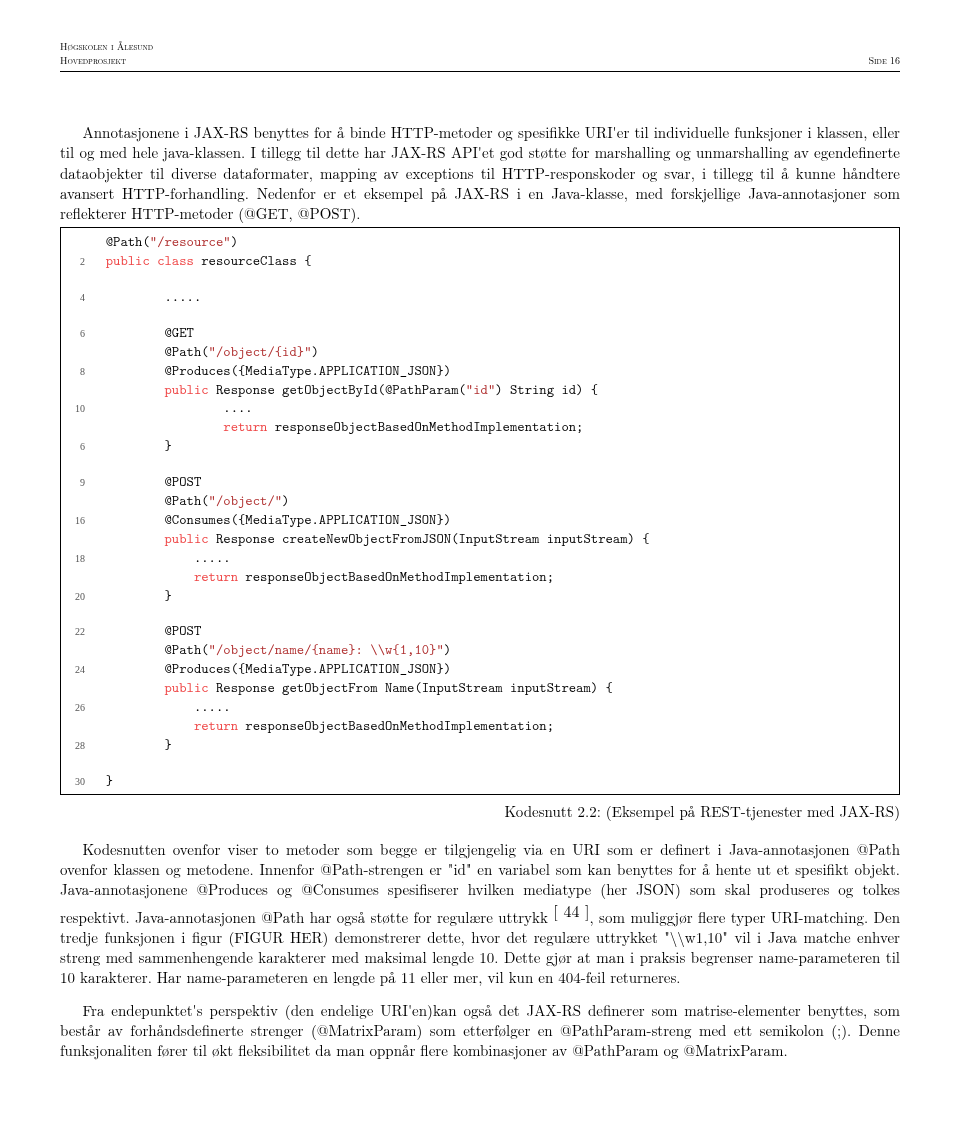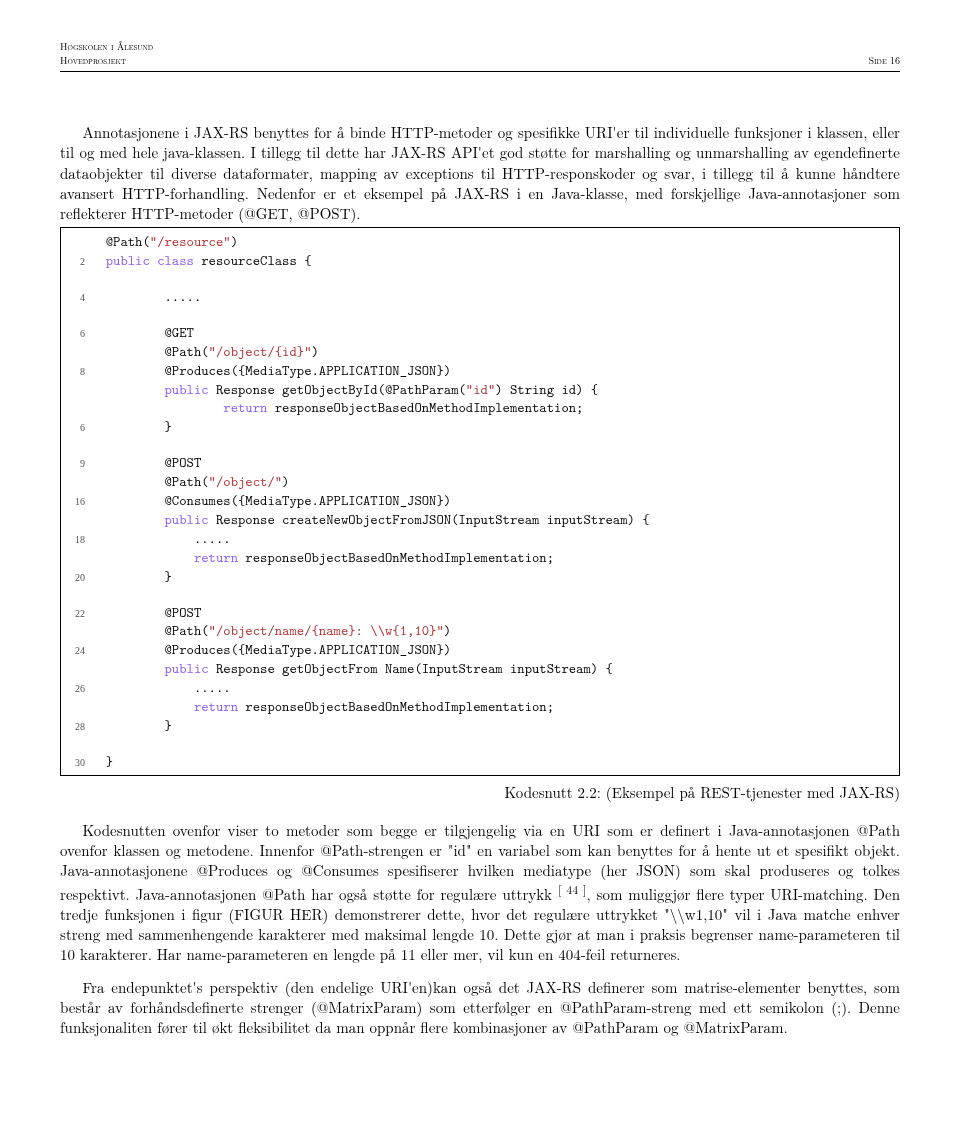--- a/index.html
+++ b/index.html
@@ -60,31 +60,31 @@
     user-select: none;
   }
   .code-text {
     font-family: "Latin Modern Mono", "Courier New", monospace;
     white-space: pre;
   }
   .str {
     color: #b03030;
   }
   .kw {
-    color: #8b5cf6;
+    color: #ef4444;
   }
   .caption {
     text-align: right;
     margin: 6px 0 18px 0;
   }
   .noindent {
     text-indent: 0;
   }
   sup.cite {
-    font-size: 12px;
+    font-size: 16px;
     vertical-align: super;
   }
 </style>
 </head>
 <body>
 
 <div class="header">
   <div class="header-left">
     <div>Høgskolen i Ålesund</div>
     <div>Hovedprosjekt</div>
@@ -101,20 +101,21 @@
 <div class="code-box">
   <div class="code-line"><span class="ln"></span><span class="code-text"><span>  @Path(</span><span class="str">"/resource"</span><span>)</span></span></div>
   <div class="code-line"><span class="ln">2</span><span class="code-text"><span>  </span><span class="kw">public</span><span> </span><span class="kw">class</span><span> resourceClass {</span></span></div>
   <div class="code-line"><span class="ln"></span><span class="code-text"></span></div>
   <div class="code-line"><span class="ln">4</span><span class="code-text">          .....</span></div>
   <div class="code-line"><span class="ln"></span><span class="code-text"></span></div>
   <div class="code-line"><span class="ln">6</span><span class="code-text">          @GET</span></div>
   <div class="code-line"><span class="ln"></span><span class="code-text"><span>          @Path(</span><span class="str">"/object/{id}"</span><span>)</span></span></div>
   <div class="code-line"><span class="ln">8</span><span class="code-text">          @Produces({MediaType.APPLICATION_JSON})</span></div>
   <div class="code-line"><span class="ln"></span><span class="code-text"><span>          </span><span class="kw">public</span><span> Response getObjectById(@PathParam(</span><span class="str">"id"</span><span>) String id) {</span></span></div>
+  <div class="code-line"><span class="ln">10</span><span class="code-text">                  ....</span></div>
   <div class="code-line"><span class="ln"></span><span class="code-text"><span>                  </span><span class="kw">return</span><span> responseObjectBasedOnMethodImplementation;</span></span></div>
   <div class="code-line"><span class="ln">6</span><span class="code-text">          }</span></div>
   <div class="code-line"><span class="ln"></span><span class="code-text"></span></div>
   <div class="code-line"><span class="ln">9</span><span class="code-text">          @POST</span></div>
   <div class="code-line"><span class="ln"></span><span class="code-text"><span>          @Path(</span><span class="str">"/object/"</span><span>)</span></span></div>
   <div class="code-line"><span class="ln">16</span><span class="code-text">          @Consumes({MediaType.APPLICATION_JSON})</span></div>
   <div class="code-line"><span class="ln"></span><span class="code-text"><span>          </span><span class="kw">public</span><span> Response createNewObjectFromJSON(InputStream inputStream) {</span></span></div>
   <div class="code-line"><span class="ln">18</span><span class="code-text">              .....</span></div>
   <div class="code-line"><span class="ln"></span><span class="code-text"><span>              </span><span class="kw">return</span><span> responseObjectBasedOnMethodImplementation;</span></span></div>
   <div class="code-line"><span class="ln">20</span><span class="code-text">          }</span></div>

